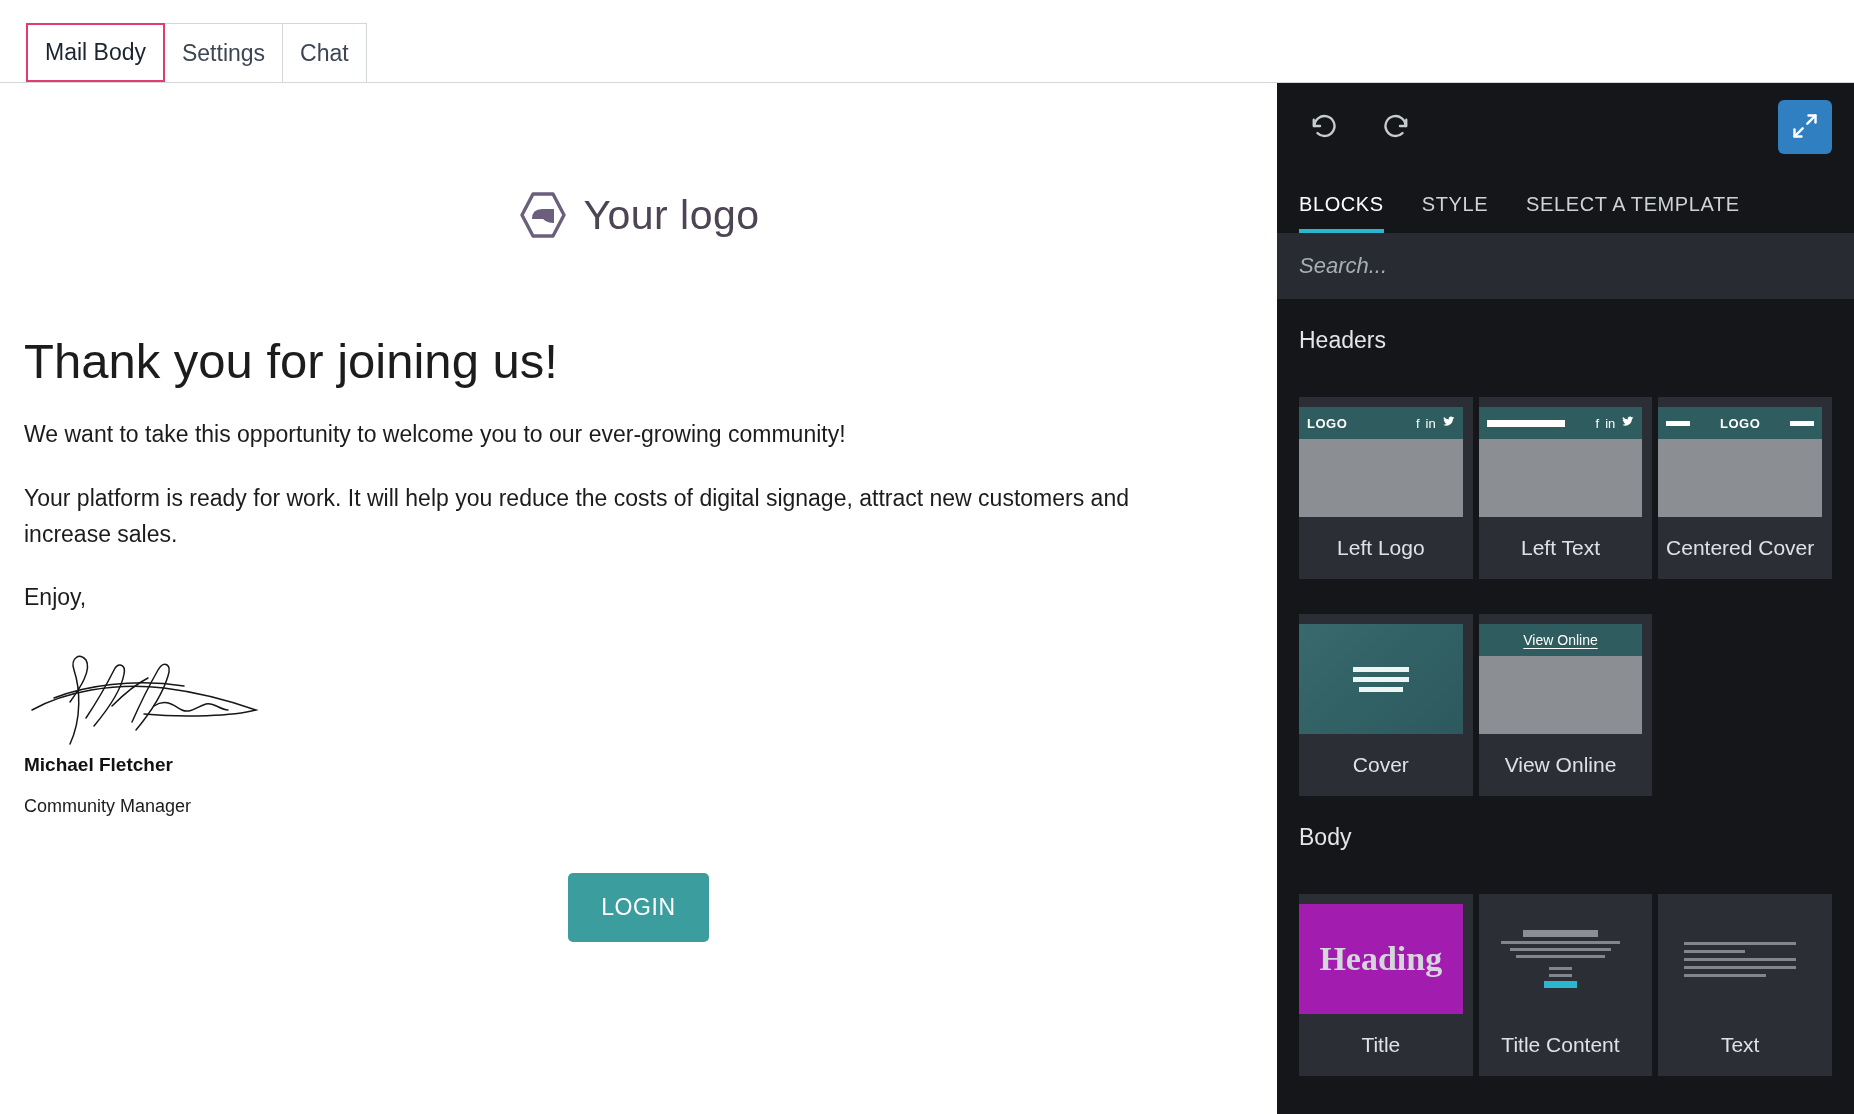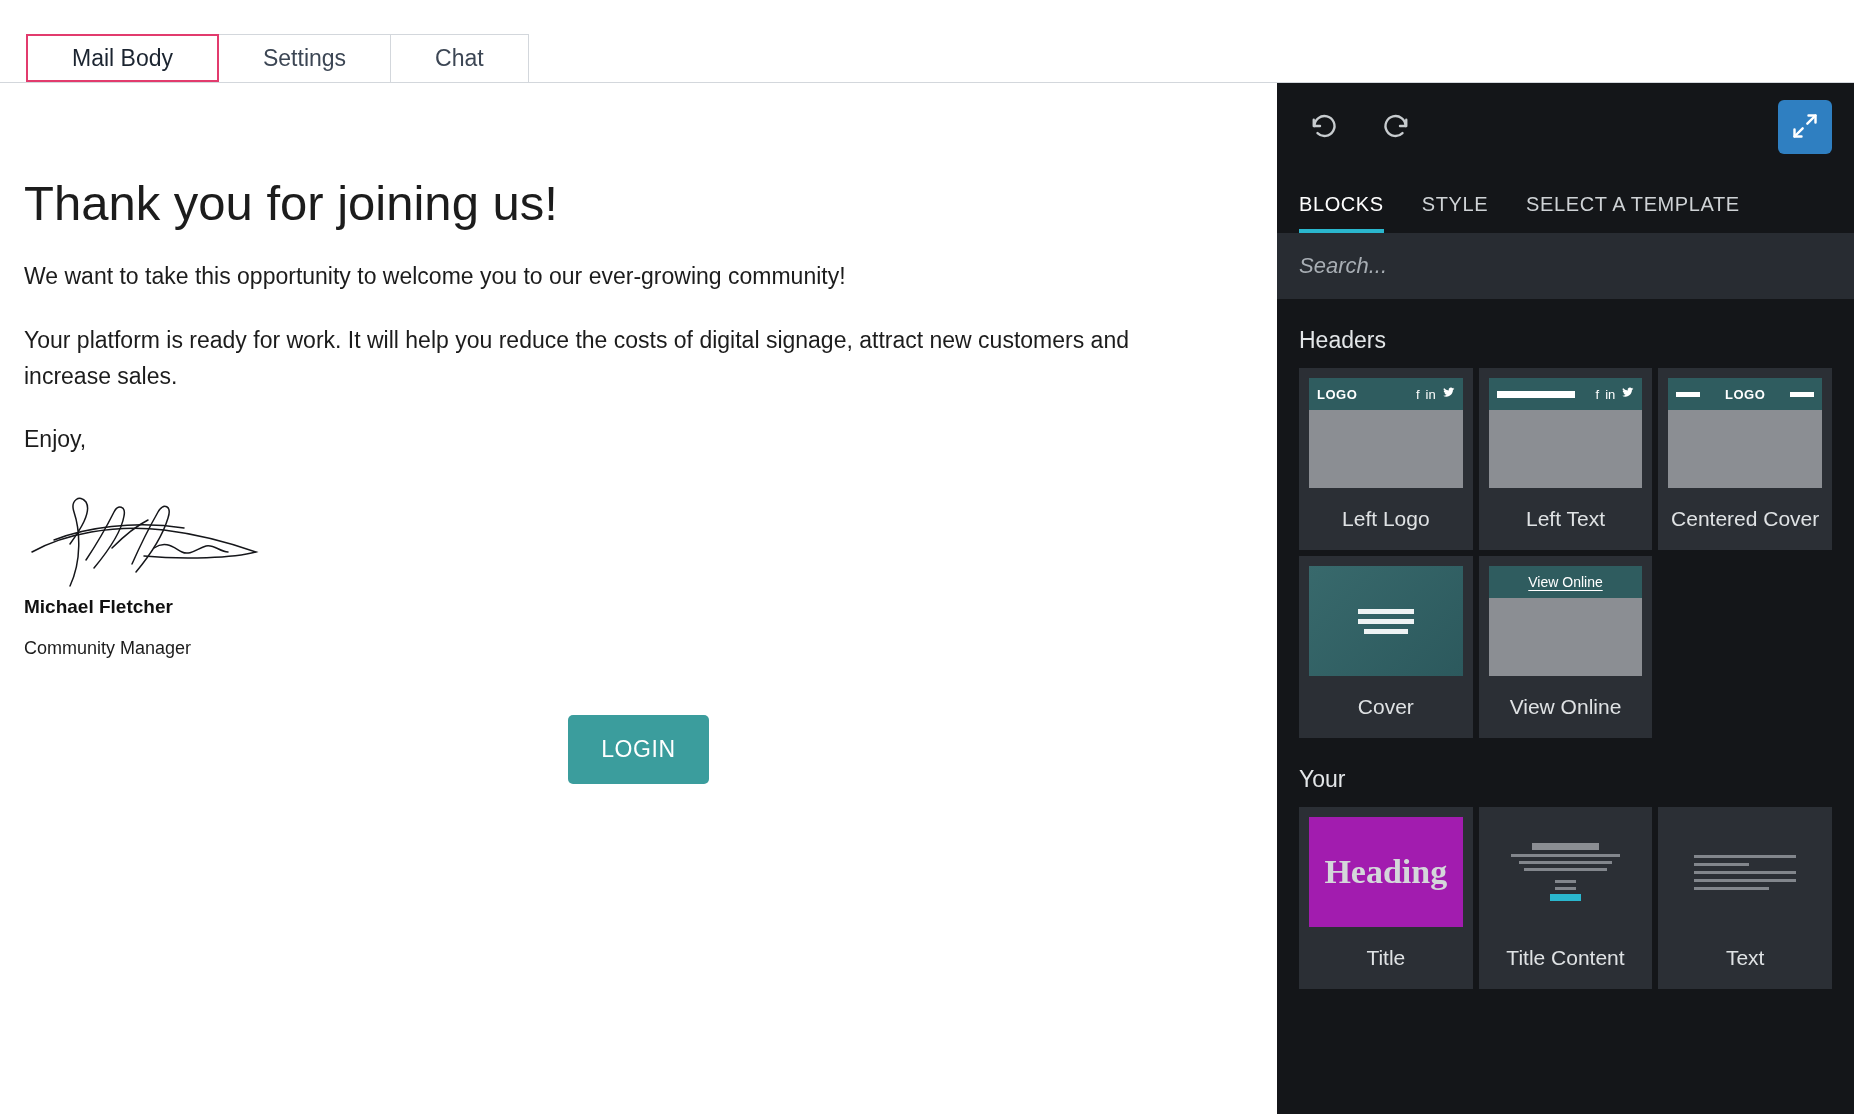--- a/index.html
+++ b/index.html
@@ -15,23 +15,23 @@
   .tabbar {
     height: 83px;
     background: #ffffff;
     border-bottom: 1px solid #d3d7dc;
     display: flex;
     align-items: flex-end;
     padding-left: 26px;
     flex: 0 0 83px;
   }
   .tab {
-    height: 48px;
-    display: flex; align-items: center; justify-content: center;
-    padding: 0 44px;
+    height: 59px;
+    display: flex; align-items: center; justify-content: center;
+    padding: 0 17px;
     font-size: 23px;
     color: #3c4654;
     background: #ffffff;
     border: 1px solid #d3d7dc;
     border-bottom: none;
     margin-right: -1px;
     cursor: pointer;
     white-space: nowrap;
   }
   .tab.active {
@@ -174,24 +174,25 @@
     font-size: 23px;
     margin: 28px 0 14px 0;
   }
   .grid {
     display: grid;
     grid-template-columns: repeat(3, 1fr);
     gap: 6px;
   }
   .card {
     background: #2b2f35;
-    padding: 10px 10px 0 10px;
+    padding: 10px 10px 0 0;
     cursor: pointer;
     display: flex; flex-direction: column;
     height: 182px;
+    margin-top: 29px;
   }
   .card-thumb {
     height: 110px;
     background: #8b8e93;
     overflow: hidden;
     position: relative;
     display: flex; flex-direction: column;
   }
   .card-label {
     flex: 1;
@@ -269,20 +270,29 @@
     </div>
     <div class="tab">
       <span>Chat</span>
     </div>
   </div>
 
   <div class="body-split">
 
     <div class="canvas">
 
+      <div class="logo-row">
+        <span class="logo-mark">
+          <svg viewBox="0 0 52 52" width="52" height="52">
+            <path d="M16 5 L36 5 L47 26 L36 47 L16 47 L5 26 Z" fill="none" stroke="#6b5f7d" stroke-width="3.4" stroke-linejoin="round"></path>
+            <path d="M15 30 Q15 20 25 20 L37 20 L37 34 Q30 34 26 30 Z" fill="#6b5f7d"></path>
+          </svg>
+        </span>
+        <span class="logo-text">Your logo</span>
+      </div>
 
       <div class="mail-content">
         <div class="mail-h1">Thank you for joining us!</div>
         <div class="mail-p">We want to take this opportunity to welcome you to our ever-growing community!</div>
         <div class="mail-p">Your platform is ready for work. It will help you reduce the costs of digital signage, attract new customers and increase sales.</div>
         <div class="mail-p">Enjoy,</div>
 
         <div class="sig-block">
           <span class="sig-img">
             <svg viewBox="0 0 262 100" width="262" height="100">
@@ -419,21 +429,21 @@
                 <span class="vo-text">View Online</span>
               </div>
               <div class="thumb-grayfill"></div>
             </div>
             <div class="card-label">View Online</div>
           </div>
 
           <div class="card empty"></div>
         </div>
 
-        <div class="section-label">Your</div>
+        <div class="section-label">Body</div>
         <div class="grid">
 
           <div class="card">
             <div class="heading-thumb">Heading</div>
             <div class="card-label">Title</div>
           </div>
 
           <div class="card">
             <div class="lines-thumb">
               <span class="ln thick" style="width:62%;"></span>

